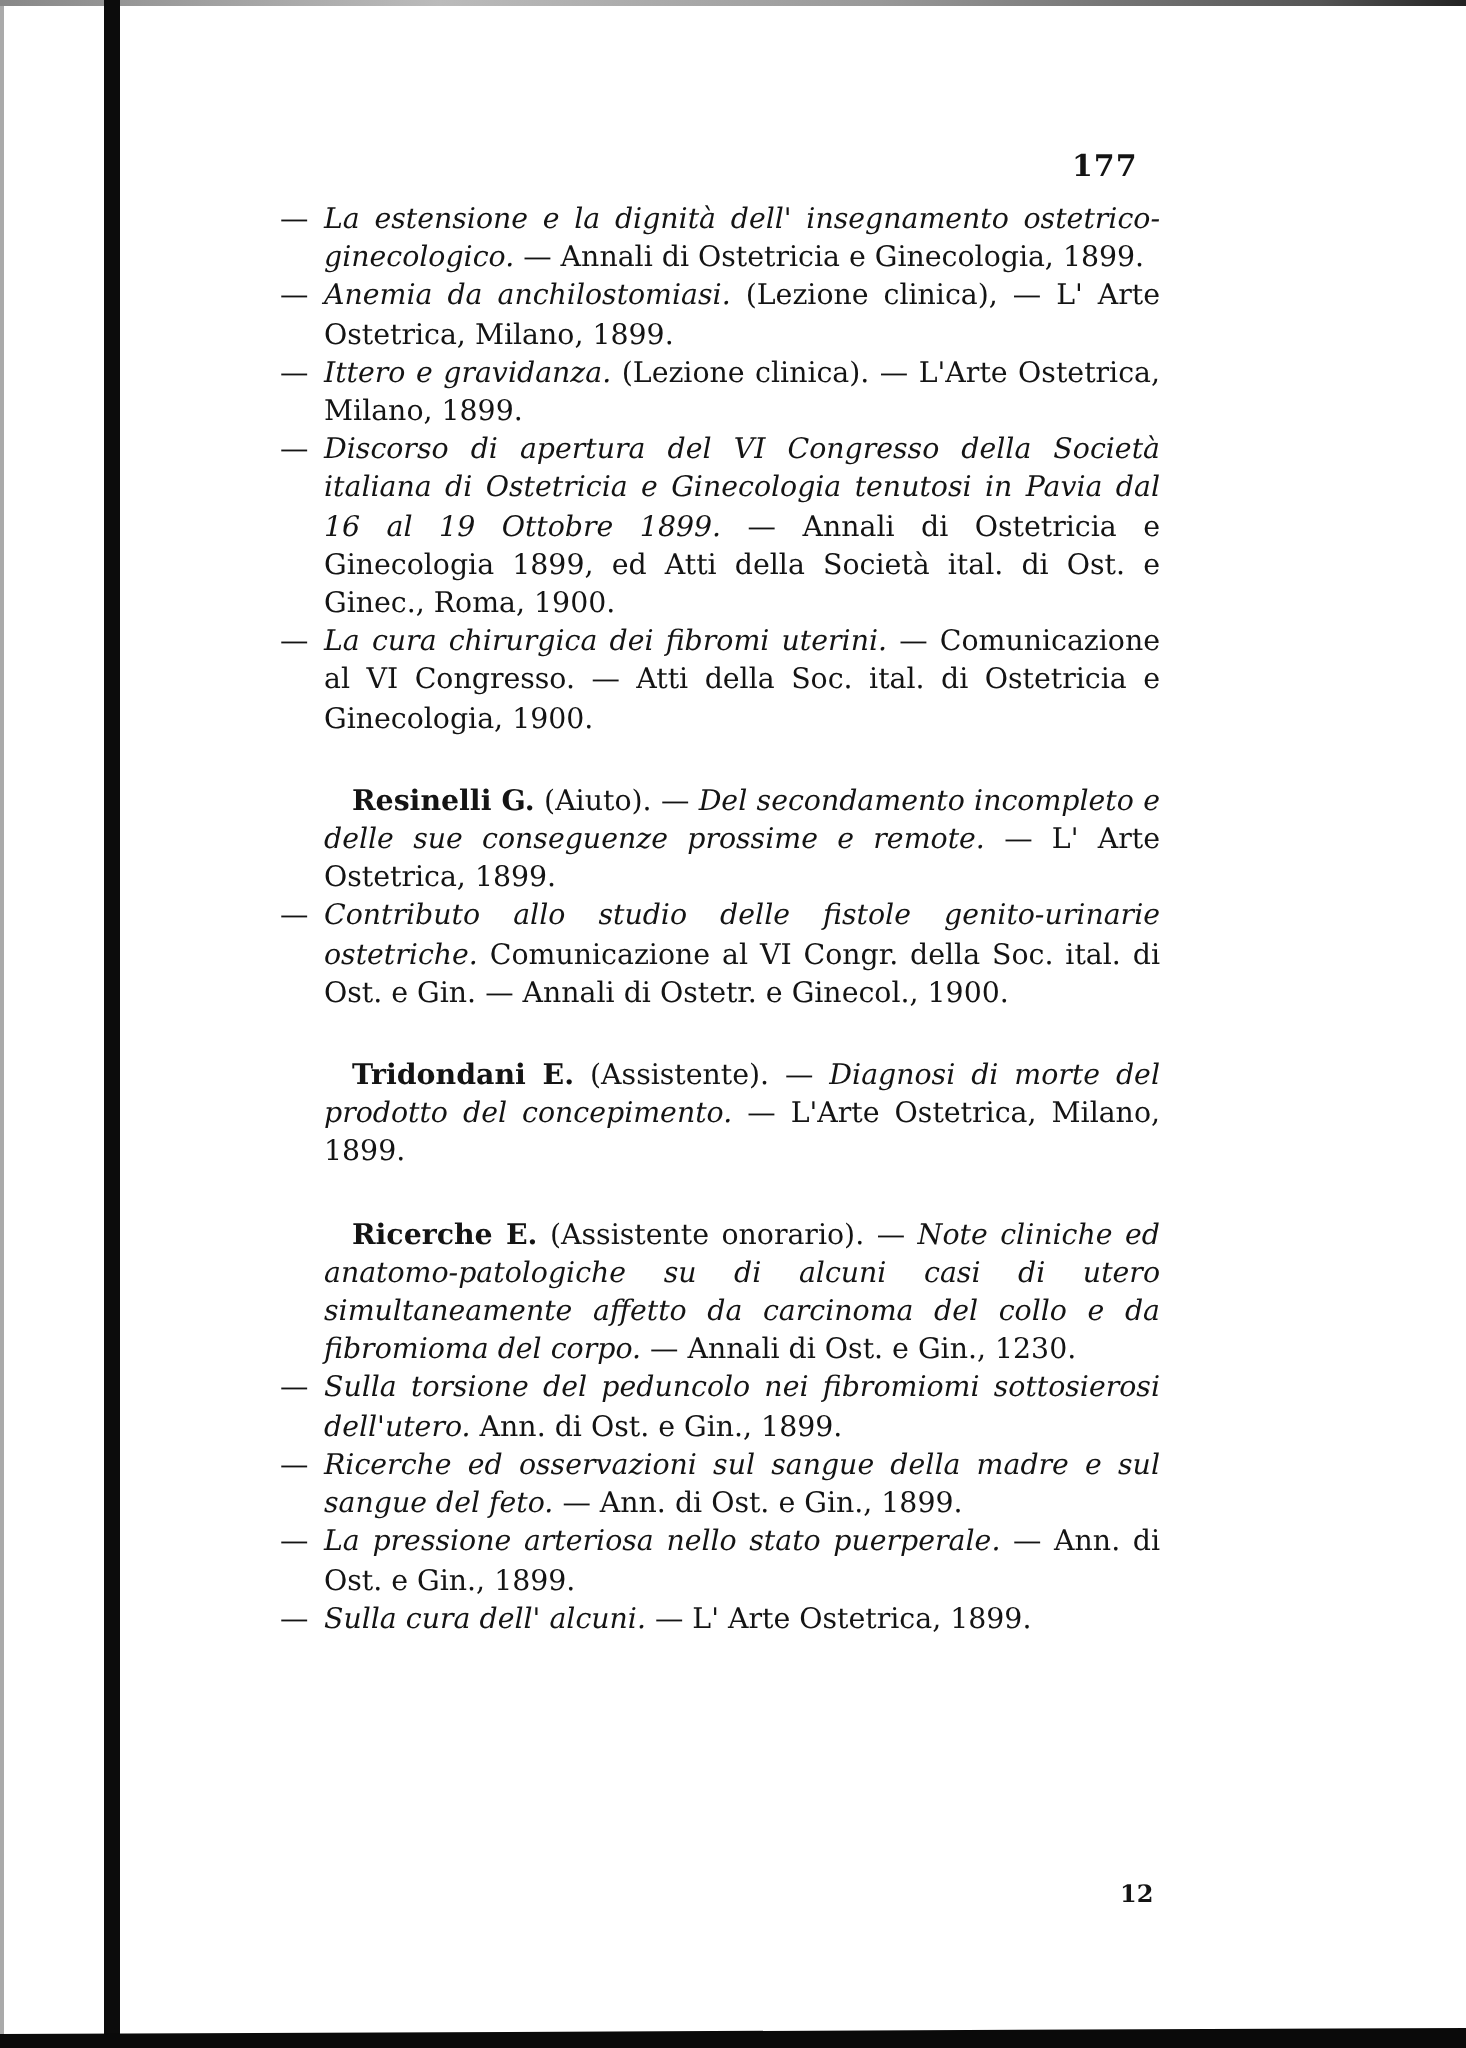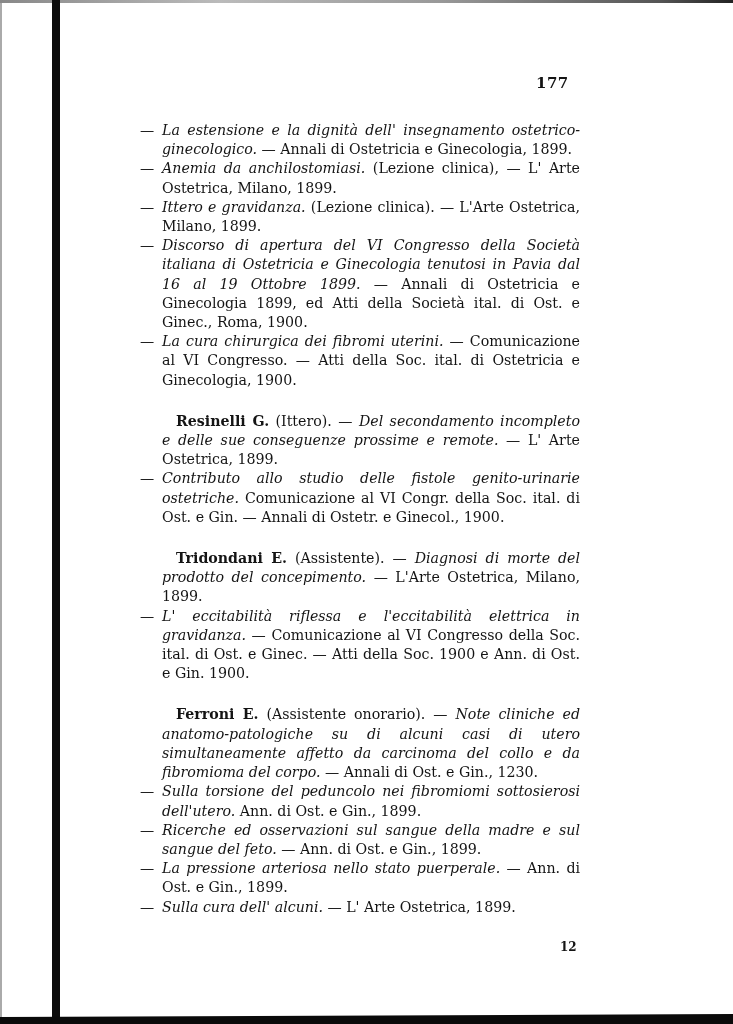--- a/index.html
+++ b/index.html
@@ -28,21 +28,21 @@
   }
   .page-number {
     position: absolute; left: 536px; top: 74px;
     font-size: 15px; font-weight: bold; letter-spacing: 0.5px;
   }
   .sig-mark {
     position: absolute; left: 560px; top: 940px;
     font-size: 12px; font-weight: bold;
   }
   .content {
-    position: absolute; left: 140px; top: 121px; width: 440px;
+    position: absolute; left: 140px; top: 101px; width: 440px;
     font-size: 14.2px; line-height: 19.2px;
   }
   .entry { padding-left: 22px; text-indent: -22px; text-align: justify; }
   .entry .dash { display: inline-block; width: 22px; text-indent: 0; }
   .author-block { margin-top: 22px; }
   .author-block .first {
     padding-left: 22px; text-indent: -22px; text-align: justify;
   }
   .author { font-weight: bold; margin-left: 36px; }
   i { font-style: italic; }
@@ -59,31 +59,30 @@
 
 <div class="content">
 
   <div class="entry"><span class="dash">—</span><i>La estensione e la dignità dell' insegnamento ostetrico-ginecologico.</i> <span>— Annali di Ostetricia e Ginecologia, 1899.</span></div>
   <div class="entry"><span class="dash">—</span><i>Anemia da anchilostomiasi.</i> <span>(Lezione clinica), — L' Arte Ostetrica, Milano, 1899.</span></div>
   <div class="entry"><span class="dash">—</span><i>Ittero e gravidanza.</i> <span>(Lezione clinica). — L'Arte Ostetrica, Milano, 1899.</span></div>
   <div class="entry"><span class="dash">—</span><i>Discorso di apertura del VI Congresso della Società italiana di Ostetricia e Ginecologia tenutosi in Pavia dal 16 al 19 Ottobre 1899.</i> <span>— Annali di Ostetricia e Ginecologia 1899, ed Atti della Società ital. di Ost. e Ginec., Roma, 1900.</span></div>
   <div class="entry"><span class="dash">—</span><i>La cura chirurgica dei fibromi uterini.</i> <span>— Comunicazione al VI Congresso. — Atti della Soc. ital. di Ostetricia e Ginecologia, 1900.</span></div>
 
   <div class="author-block">
-    <div class="first"><span class="author">Resinelli G.</span> <span>(Ittero). —</span> <i>Del secondamento incompleto e delle sue conseguenze prossime e remote.</i> <span>— L' Arte Ostetrica, 1899.</span></div>
+    <div class="first"><span class="author">Resinelli G.</span> <span>(Aiuto). —</span> <i>Del secondamento incompleto e delle sue conseguenze prossime e remote.</i> <span>— L' Arte Ostetrica, 1899.</span></div>
     <div class="entry"><span class="dash">—</span><i>Contributo allo studio delle fistole genito-urinarie ostetriche.</i> <span>Comunicazione al VI Congr. della Soc. ital. di Ost. e Gin. — Annali di Ostetr. e Ginecol., 1900.</span></div>
   </div>
 
   <div class="author-block">
     <div class="first"><span class="author">Tridondani E.</span> <span>(Assistente). —</span> <i>Diagnosi di morte del prodotto del concepimento.</i> <span>— L'Arte Ostetrica, Milano, 1899.</span></div>
-    <div class="entry"><span class="dash">—</span><i>L' eccitabilità riflessa e l'eccitabilità elettrica in gravidanza.</i> <span>— Comunicazione al VI Congresso della Soc. ital. di Ost. e Ginec. — Atti della Soc. 1900 e Ann. di Ost. e Gin. 1900.</span></div>
   </div>
 
   <div class="author-block">
-    <div class="first"><span class="author">Ferroni E.</span> <span>(Assistente onorario). —</span> <i>Note cliniche ed anatomo-patologiche su di alcuni casi di utero simultaneamente affetto da carcinoma del collo e da fibromioma del corpo.</i> <span>— Annali di Ost. e Gin., 1230.</span></div>
+    <div class="first"><span class="author">Ricerche E.</span> <span>(Assistente onorario). —</span> <i>Note cliniche ed anatomo-patologiche su di alcuni casi di utero simultaneamente affetto da carcinoma del collo e da fibromioma del corpo.</i> <span>— Annali di Ost. e Gin., 1230.</span></div>
     <div class="entry"><span class="dash">—</span><i>Sulla torsione del peduncolo nei fibromiomi sottosierosi dell'utero.</i> <span>Ann. di Ost. e Gin., 1899.</span></div>
     <div class="entry"><span class="dash">—</span><i>Ricerche ed osservazioni sul sangue della madre e sul sangue del feto.</i> <span>— Ann. di Ost. e Gin., 1899.</span></div>
     <div class="entry"><span class="dash">—</span><i>La pressione arteriosa nello stato puerperale.</i> <span>— Ann. di Ost. e Gin., 1899.</span></div>
     <div class="entry"><span class="dash">—</span><i>Sulla cura dell' alcuni.</i> <span>— L' Arte Ostetrica, 1899.</span></div>
   </div>
 
 </div>
 
 <div class="sig-mark">12</div>
 

